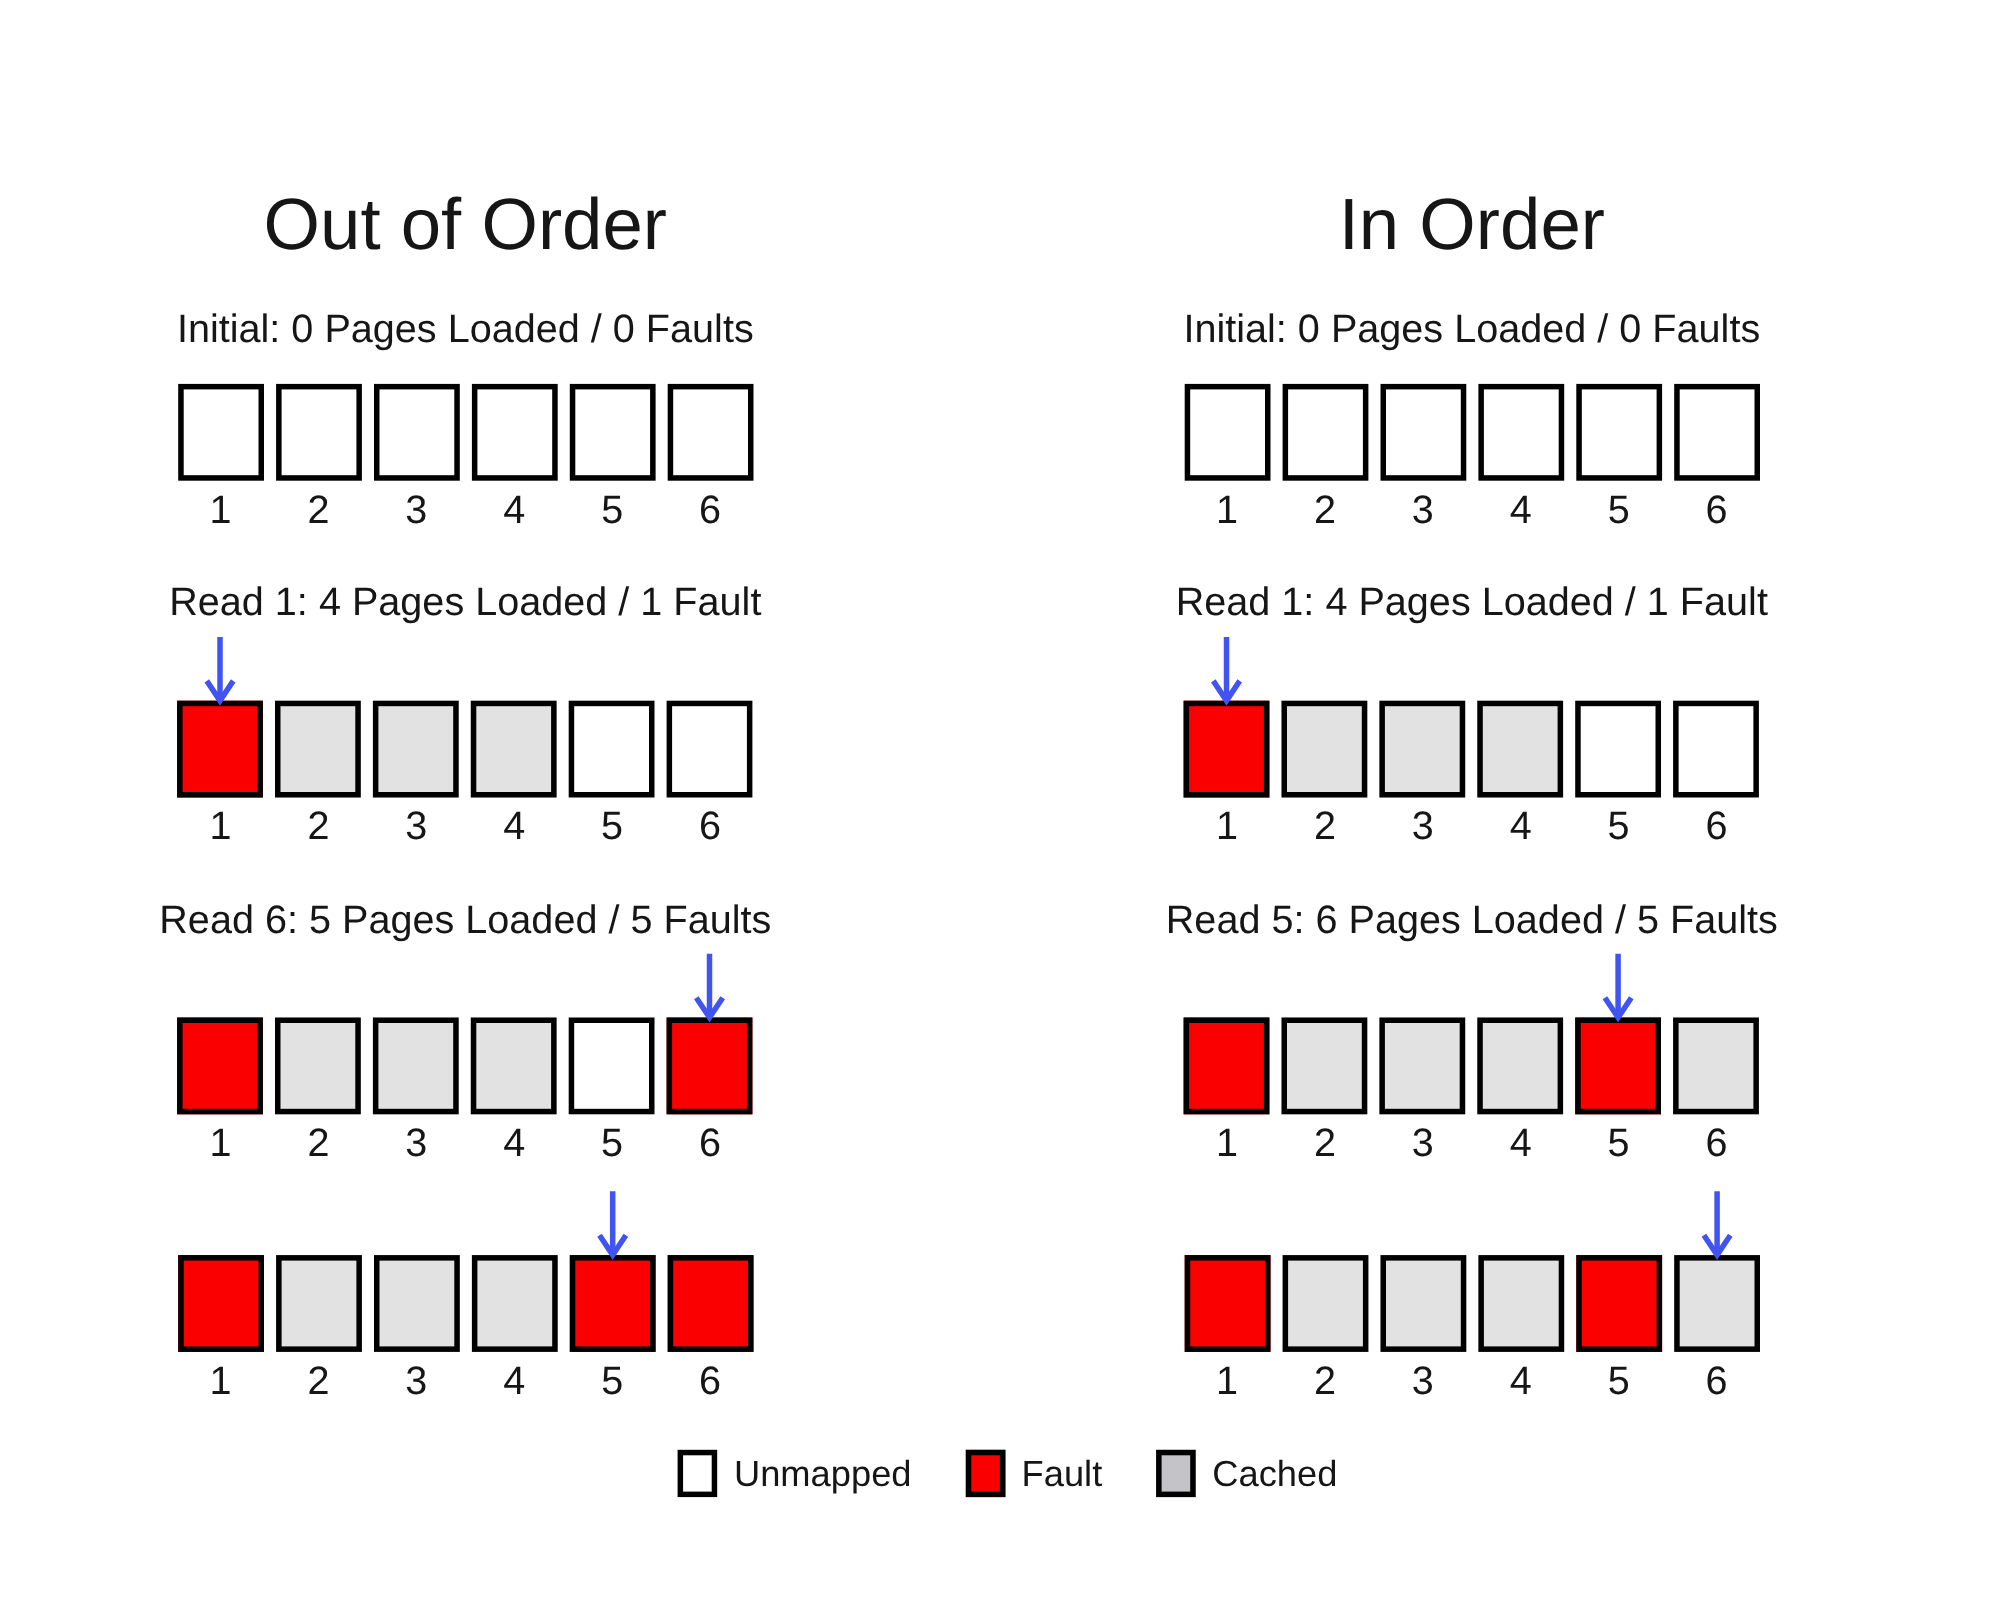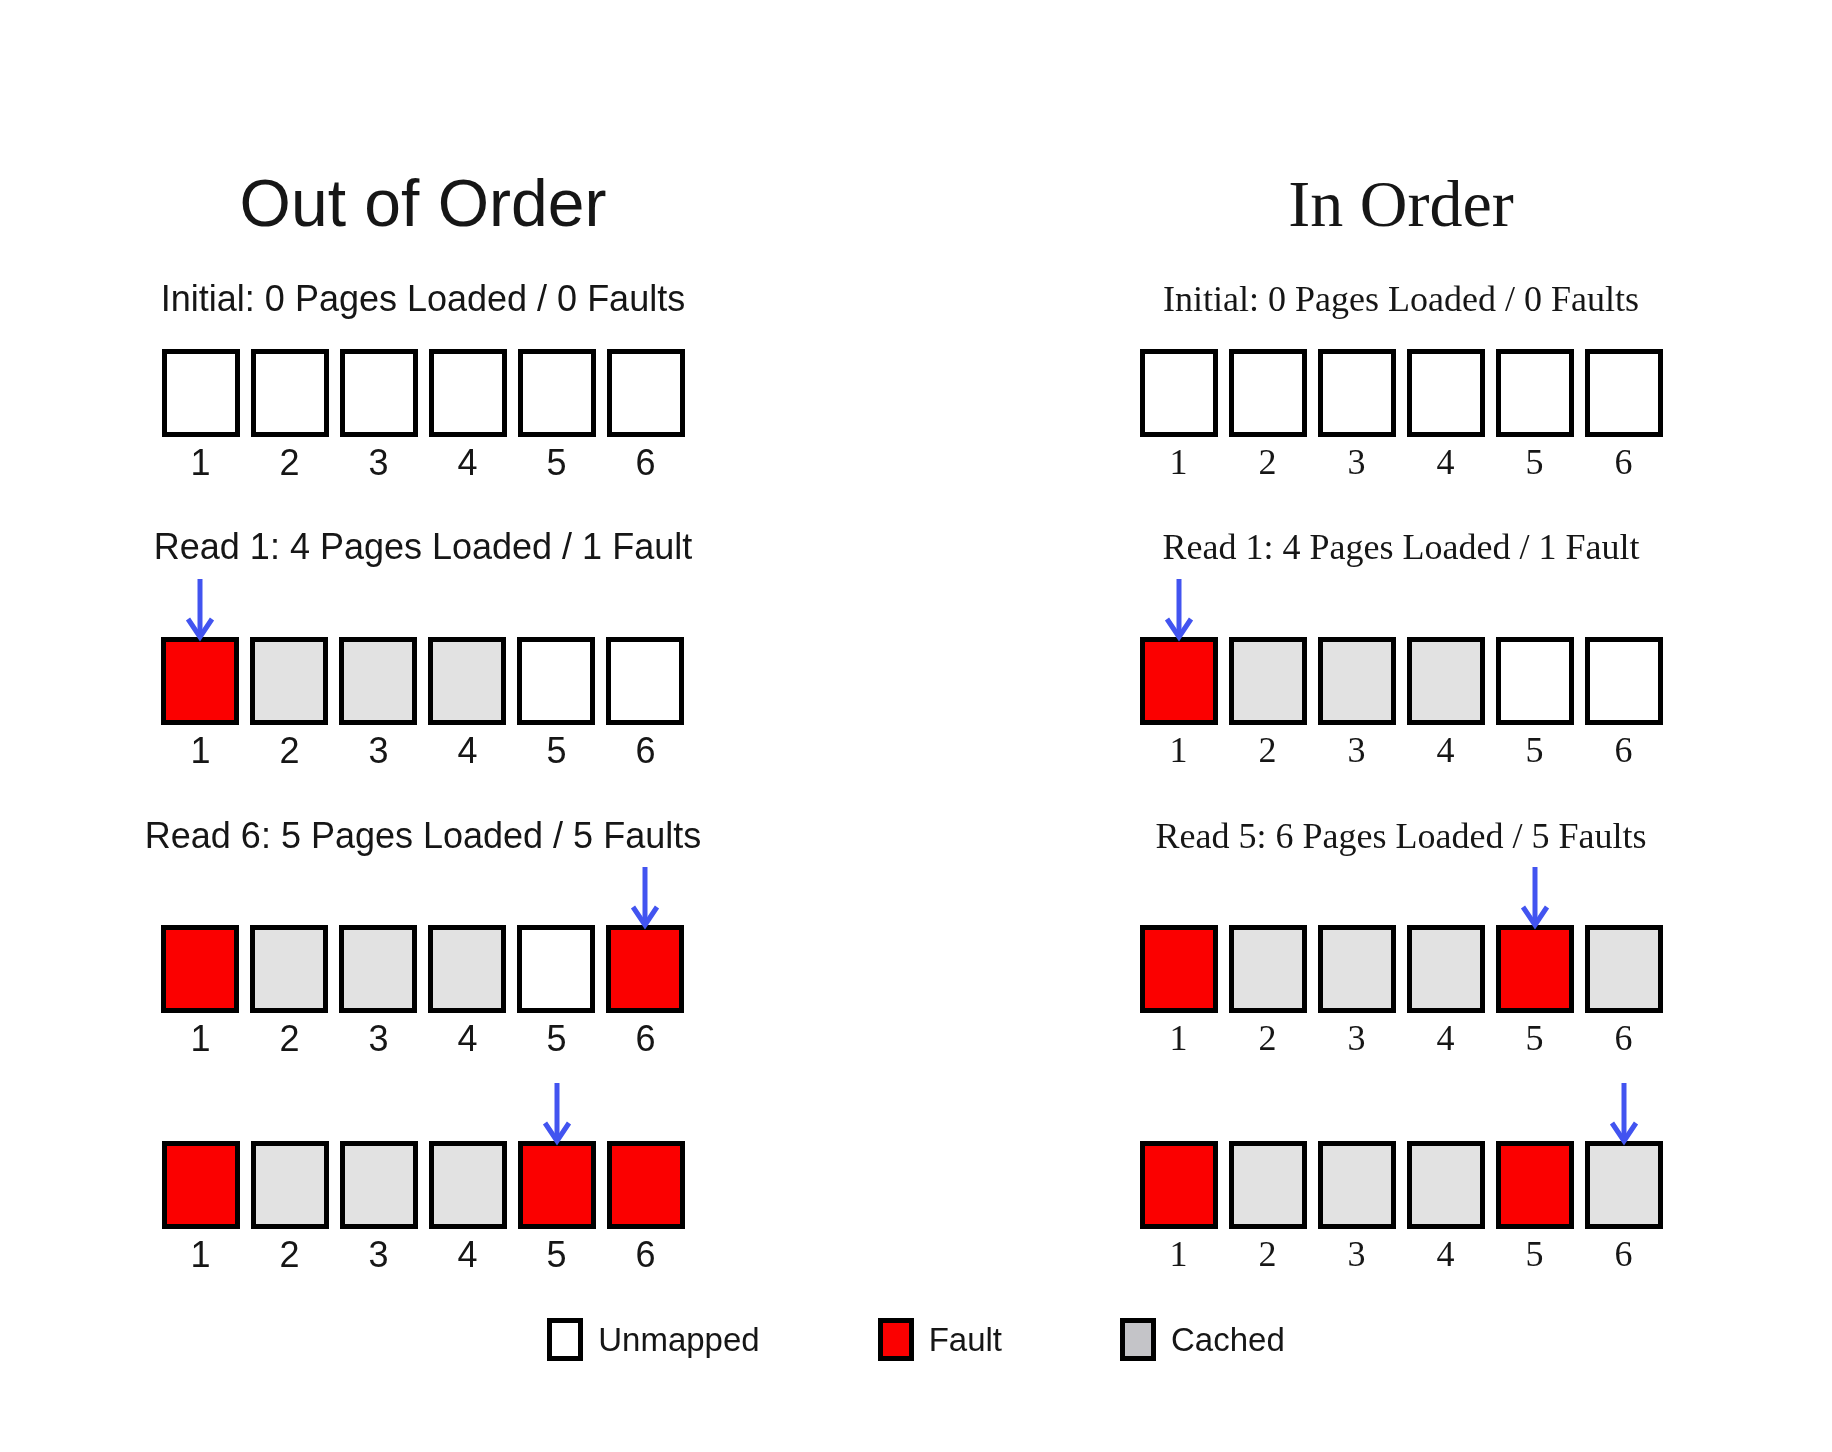--- a/index.html
+++ b/index.html
@@ -15,21 +15,21 @@
   .col {
     position: absolute;
     top: 118px;
     width: 620px;
     display: flex;
     flex-direction: column;
     align-items: center;
     margin-top: 48px;
   }
   .col.left  { left: 113px; }
-  .col.right { left: 1091px; font-family: Liberation Serif, serif; }
+  .col.right { left: 1028px; }
   .col-title {
     font-size: 66px;
     line-height: 1.15;
     font-weight: 400;
     margin: 0 0 34px;
     white-space: nowrap;
   }
   .step {
     display: flex;
     flex-direction: column;
@@ -73,21 +73,21 @@
     line-height: 1.1;
   }
   #legend {
     position: absolute;
     top: 1318px;
     left: 0;
     width: 100%;
     display: flex;
     justify-content: center;
     align-items: center;
-    gap: 118px;
+    gap: 49px;
     text-align: center;
   }
   .legend-item { display: flex; align-items: center; gap: 15px; }
   .swatch {
     display: inline-block;
     width: 26px;
     height: 33px;
     border: 5px solid var(--border, #000);
     background: var(--unmapped, #fff);
   }

